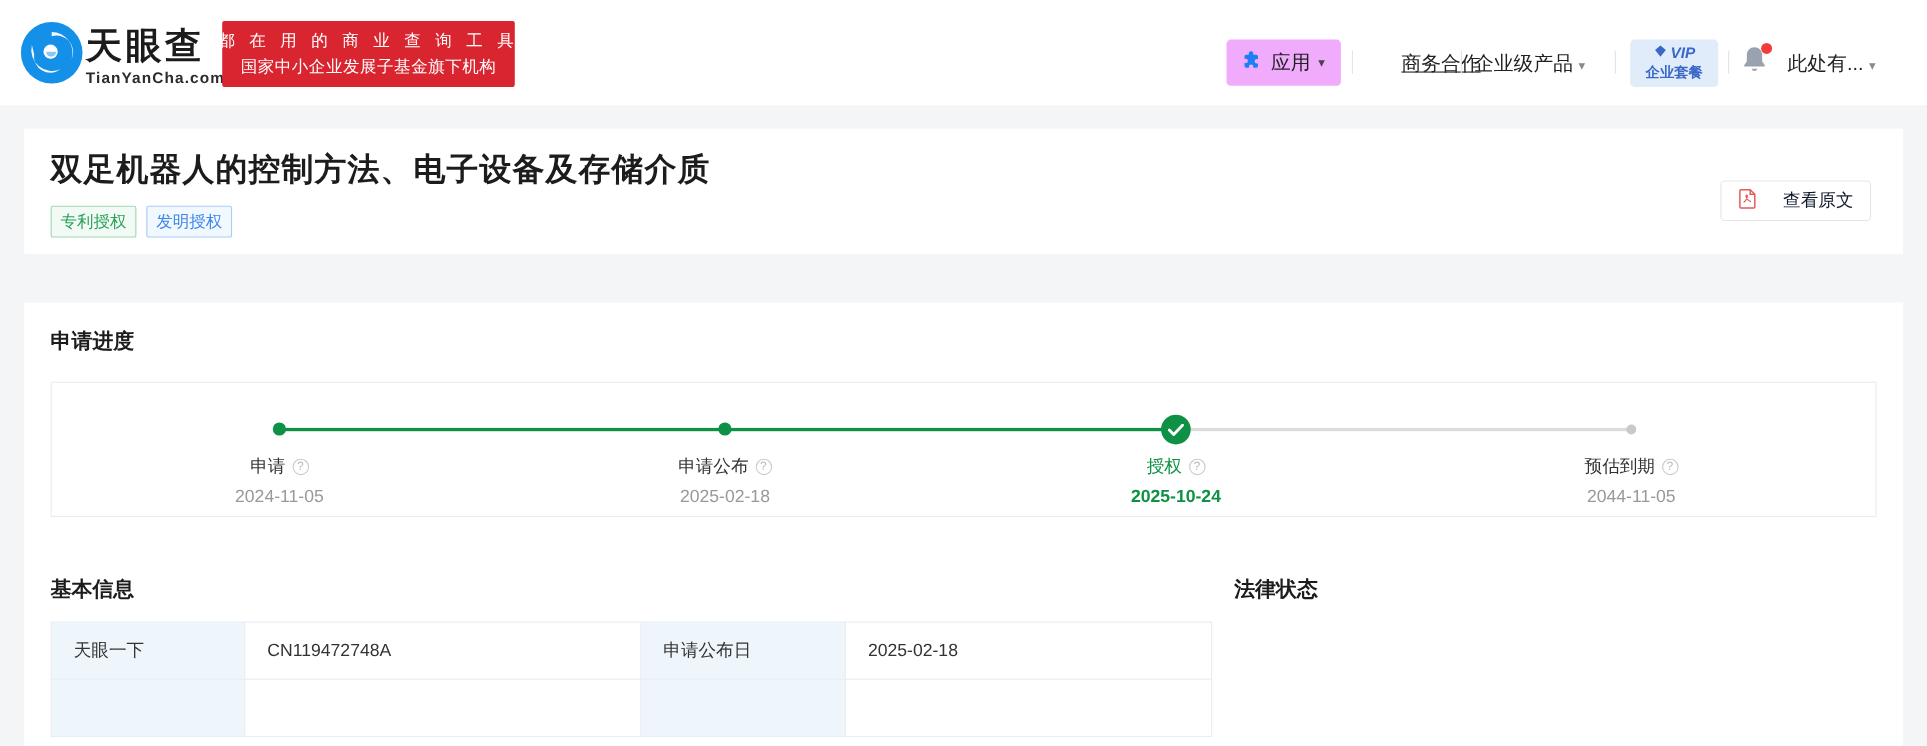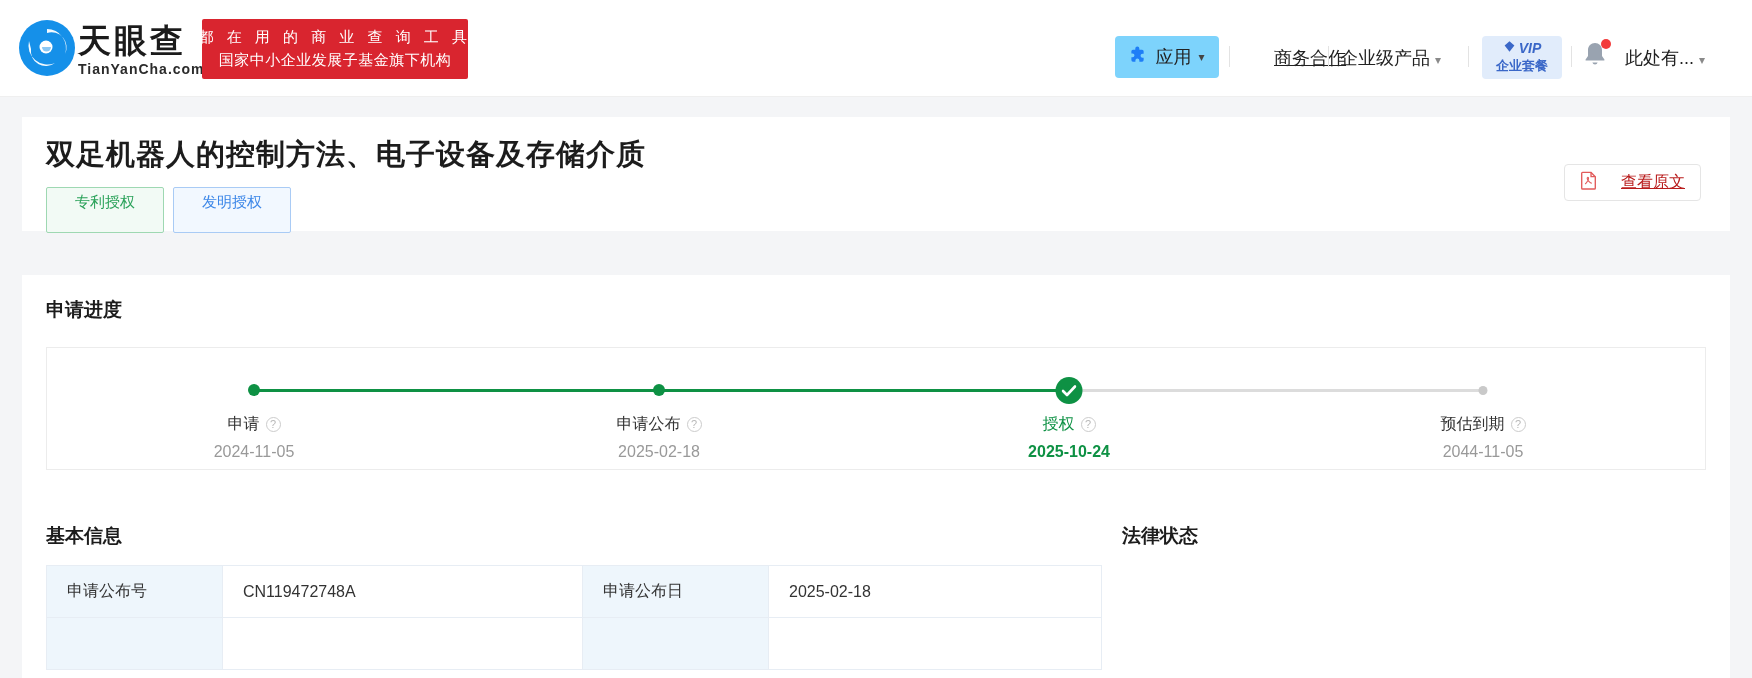--- a/index.html
+++ b/index.html
@@ -33,21 +33,21 @@
   .tab.active { background:#1e7ef7; color:#fff; padding:0 14px; margin-right:18px; border-radius:2px 2px 0 0; }
   .search-row { display:flex; height:40px; }
   .input-wrap { flex:1; border:1px solid #cfcfcf; border-right:none; background:#fff; display:flex; align-items:center; }
   .input-wrap input { flex:1; border:none; outline:none; font-size:15px; padding:0 12px; color:#333; background:transparent; }
   .input-wrap input::placeholder { color:#b9b9b9; }
   .clear-x { width:32px; text-align:center; color:#b5b5b5; font-size:18px; cursor:pointer; }
   .search-btn { width:100px; background:#1e7ef7; color:#fff; border:none; font-size:16px; cursor:pointer; font-family:inherit; }
 
   .apps-chip {
     position:absolute; left:1115px; top:36px; width:104px; height:42px;
-    background:#7dd3fc; border-radius:4px; display:flex; align-items:center; justify-content:center; gap:7px;
+    background:#f0abfc; border-radius:4px; display:flex; align-items:center; justify-content:center; gap:7px;
     font-size:18px; color:#222; cursor:pointer;
   }
   .caret { font-size:12px; color:#8a8a8a; }
   .hdivider { position:absolute; top:46px; width:1px; height:21px; background:#e3e3e3; }
   .nav-link { position:absolute; top:46px; font-size:18px; color:#222; cursor:pointer; white-space:nowrap; }
   .vip {
     position:absolute; left:1482px; top:36px; width:80px; height:43px;
     background:#e1ecfb; border-radius:4px; color:#3a67c8; cursor:pointer;
     display:flex; flex-direction:column; align-items:center; justify-content:center; gap:1px;
   }
@@ -56,28 +56,28 @@
   .bell { position:absolute; left:1583px; top:41px; width:28px; height:30px; cursor:pointer; }
   .bell .dot { position:absolute; right:0; top:-2px; width:10px; height:10px; background:#f23b3b; border-radius:50%; }
 
   
   .card { position:absolute; left:22px; width:1708px; background:#fff; }
   .card-title { top:117px; height:114px; }
   .card-main  { top:275px; height:403px; overflow:hidden; }
 
   .patent-title { position:absolute; left:24px; top:18px; font-size:29px; font-weight:700; color:#1c1c1c; letter-spacing:1px; }
   .tags { position:absolute; left:24px; top:70px; display:flex; gap:9px; }
-  .tag { height:46px; line-height:27px; padding:0 28px; font-size:15px; border-radius:2px; border:1px solid; }
+  .tag { height:29px; line-height:27px; padding:0 8px; font-size:15px; border-radius:2px; border:1px solid; }
   .tag-green { color:#2ba25a; border-color:#9ed8b2; background:#f2faf5; }
   .tag-blue  { color:#3d87e8; border-color:#a9cbf5; background:#f2f8ff; }
   .view-btn {
     position:absolute; right:29px; top:47px; height:37px;
     border:1px solid #e5e5e5; border-radius:4px; background:#fff;
     display:flex; align-items:center; gap:24px; padding:0 15px;
-    font-size:16px; color:#b91c1c; cursor:pointer; font-family:inherit;text-decoration:underline;
+    font-size:16px; color:#0f172a; cursor:pointer; font-family:inherit;
   }
 
   .sec-heading { position:absolute; font-size:19px; font-weight:700; color:#1c1c1c; }
 
   
   .tl-box { position:absolute; left:24px; top:72px; width:1660px; height:123px; border:1px solid #ececec; }
   .tl-seg { position:absolute; top:41px; height:3px; }
   .seg-done { background:#0e9144; }
   .seg-future { background:#dcdcdc; }
   .tl-dot { position:absolute; border-radius:50%; transform:translateX(-50%); }
@@ -255,21 +255,21 @@
       <div class="tl-date">2044-11-05</div>
     </div>
   </div>
 
   <div class="sec-heading" style="left:24px; top:248px;">基本信息</div>
   <div class="sec-heading" style="left:1100px; top:248px;">法律状态</div>
 
   <table class="info-table">
     <tbody>
     <tr>
-      <td class="lbl">申请公布号</td>
+      <td class="lbl">天眼一下</td>
       <td class="val1">CN119472748A</td>
       <td class="lbl2">申请公布日</td>
       <td>2025-02-18</td>
     </tr>
     <tr>
       <td class="lbl"></td>
       <td class="val1"></td>
       <td class="lbl2"></td>
       <td></td>
     </tr>

